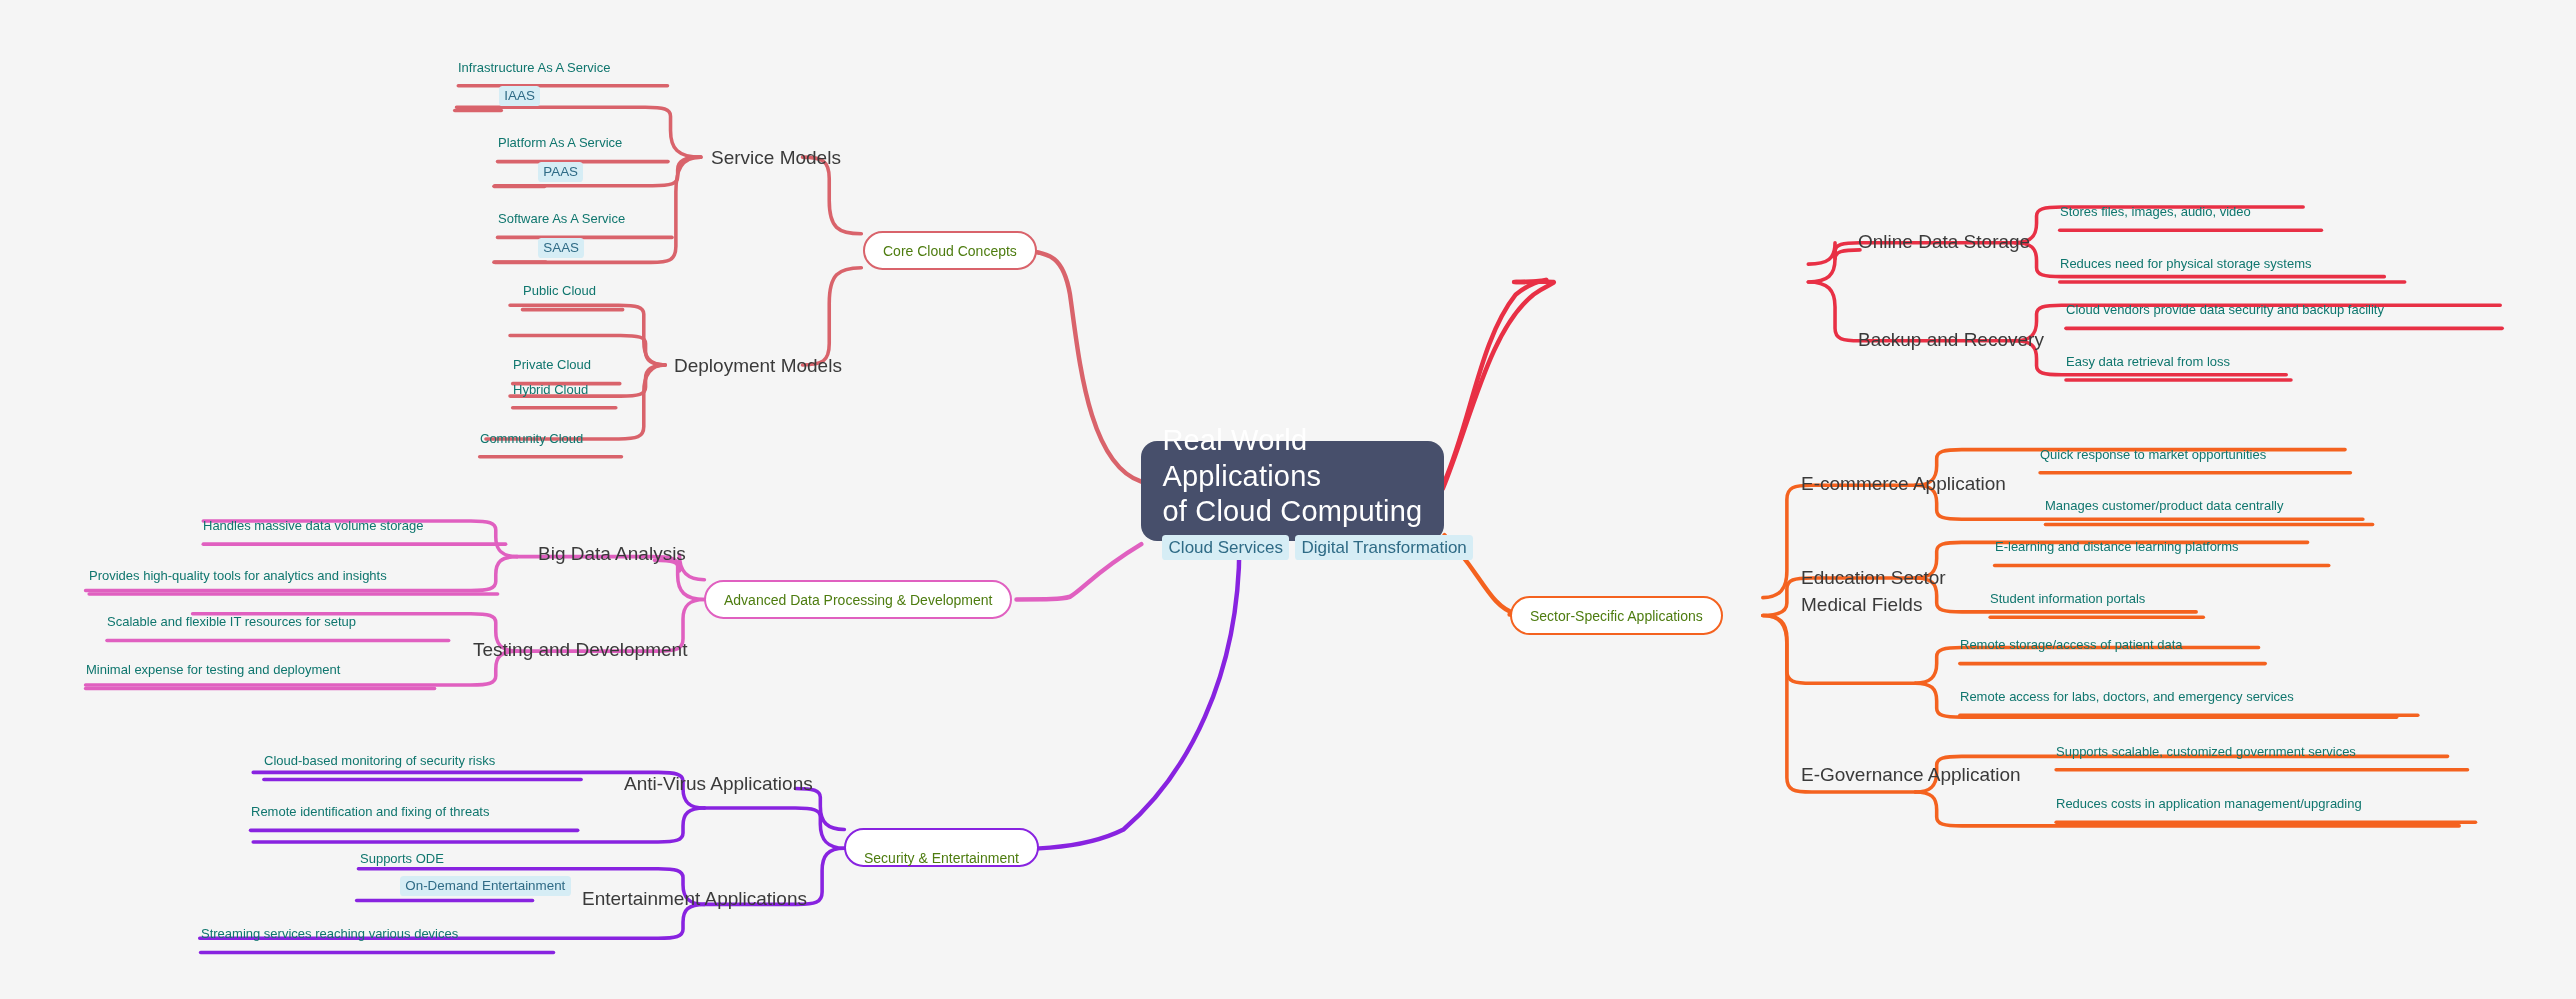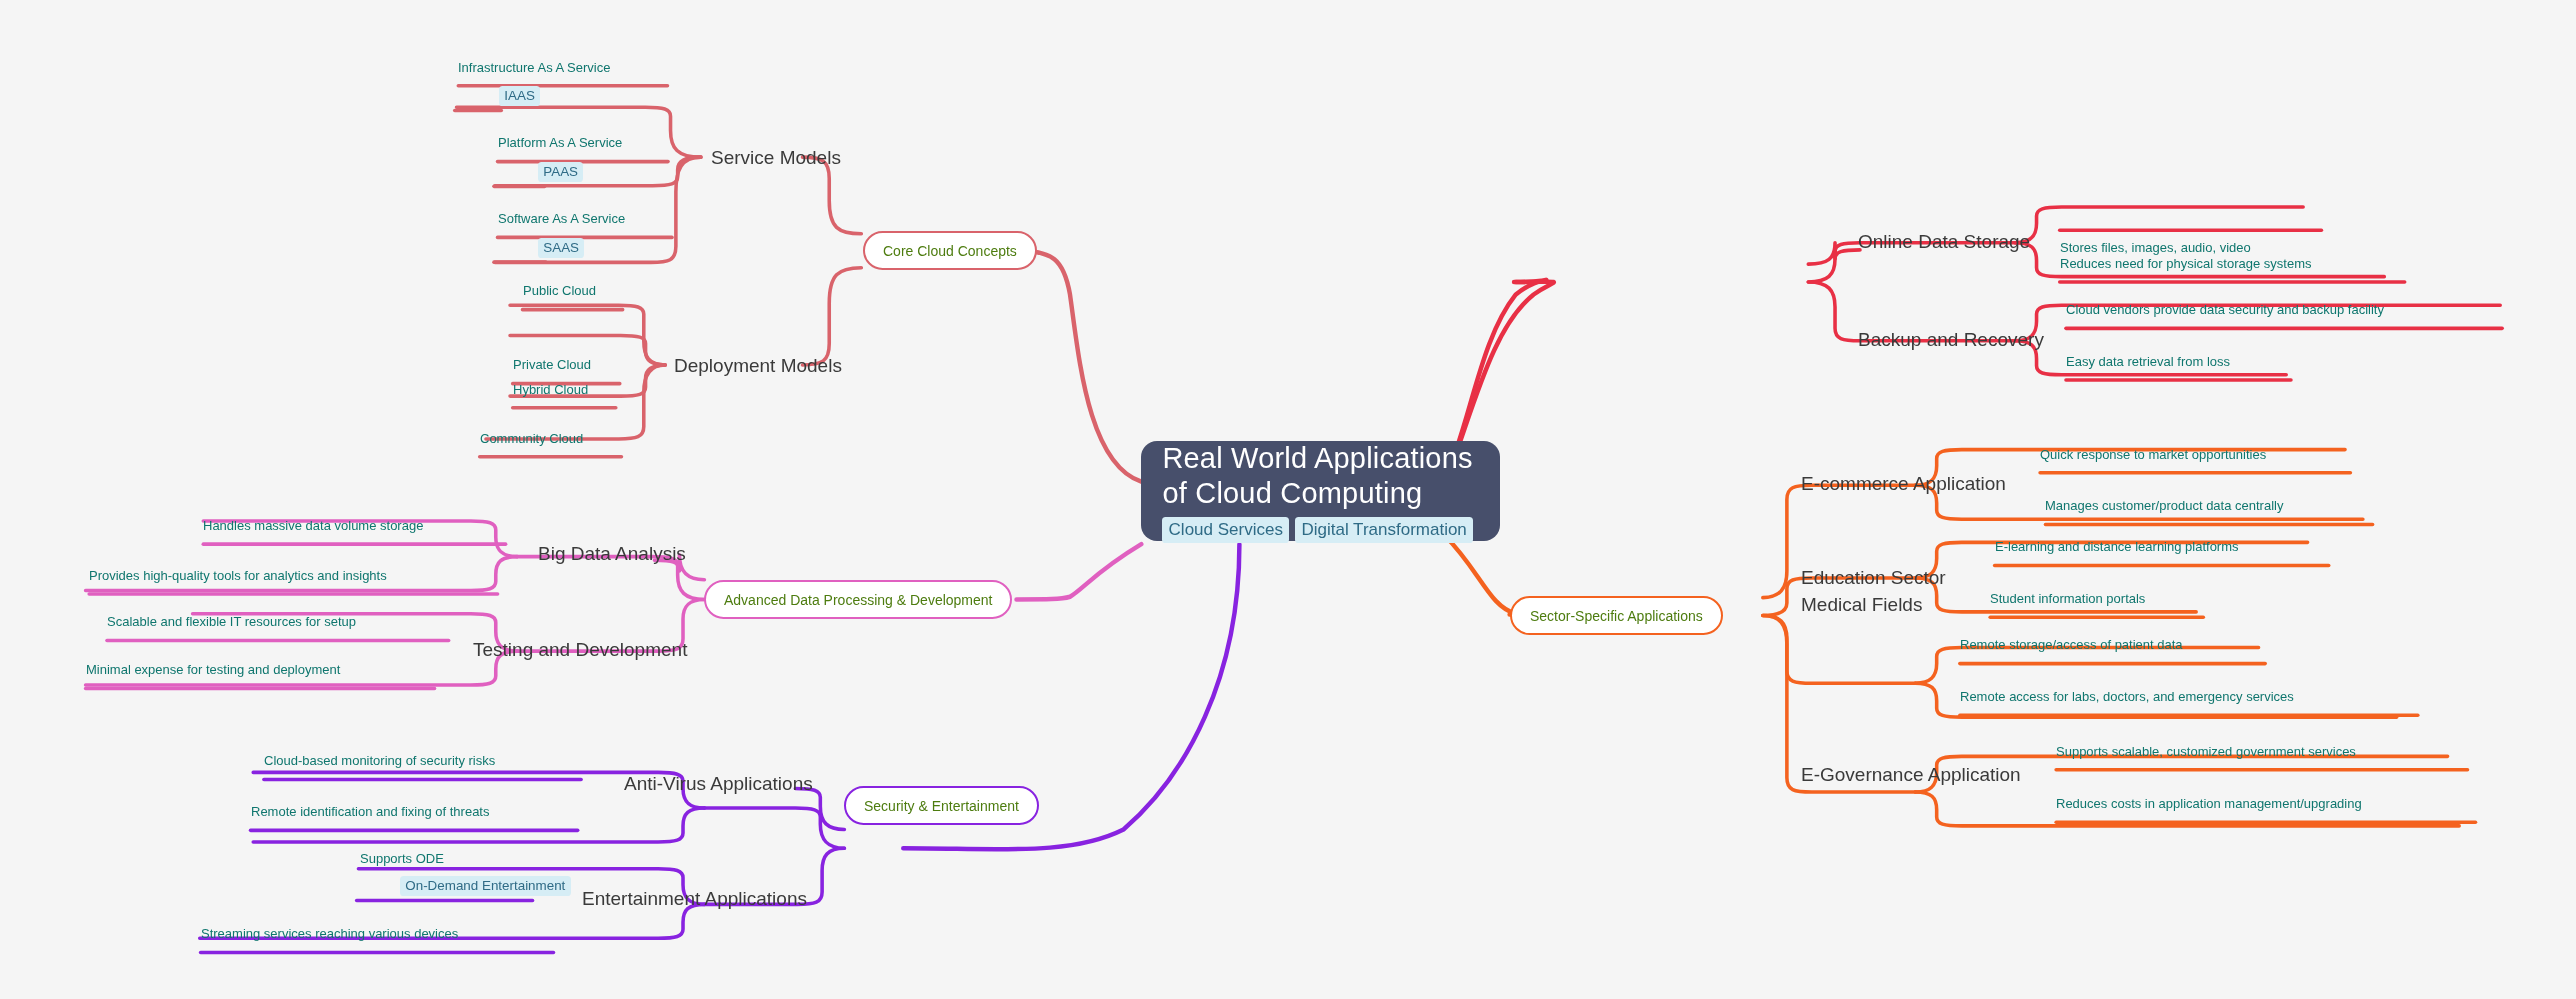--- a/index.html
+++ b/index.html
@@ -189,38 +189,38 @@
       <line x1="2198" x2="2540.421875" y1="744" y2="744" stroke="#f4621f" stroke-width="4" stroke-linecap="round"></line>
       <line x1="2198" x2="2711.5625" y1="802" y2="802" stroke="#f4621f" stroke-width="4" stroke-linecap="round"></line>
       <line x1="2306" x2="2767.328125" y1="863" y2="863" stroke="#f4621f" stroke-width="4" stroke-linecap="round"></line>
       <line x1="2306" x2="2776.296875" y1="922" y2="922" stroke="#f4621f" stroke-width="4" stroke-linecap="round"></line>
       <line x1="510" x2="562.1875" y1="123.75" y2="123.75" stroke="#d9636b" stroke-width="4" stroke-linecap="round"></line>
       <line x1="554" x2="610.90625" y1="208.75" y2="208.75" stroke="#d9636b" stroke-width="4" stroke-linecap="round"></line>
       <line x1="554" x2="612.03125" y1="293.75" y2="293.75" stroke="#d9636b" stroke-width="4" stroke-linecap="round"></line>
       <line x1="400" x2="597.265625" y1="1009.75" y2="1009.75" stroke="#8823e0" stroke-width="4" stroke-linecap="round"></line>
     </svg>
 
-  <div class="root-node" style="left:1141px;top:441px;width:359px;height:100px;">
+  <div class="root-node" style="left:1141px;top:441px;width:303px;height:100px;">
     <div class="root-title">Real World Applications
 of Cloud Computing</div>
     <div class="root-tags">
       <span class="root-tag">Cloud Services</span>
       <span class="root-tag">Digital Transformation</span>
     </div>
   </div>
 
   <div class="branch-node" style="left:863px;top:231px;border-color:#d9636b;">
     <span class="branch-label">Core Cloud Concepts</span>
   </div>
 
   <div class="branch-node" style="left:704px;top:580px;border-color:#e060c0;">
     <span class="branch-label">Advanced Data Processing &amp; Development</span>
   </div>
 
-  <div class="branch-node" style="left:844px;top:786px;border-color:#8823e0;">
+  <div class="branch-node" style="left:844px;top:828px;border-color:#8823e0;align-items:flex-end;">
     <span class="branch-label">Security &amp; Entertainment</span>
   </div>
 
 
   <div class="branch-node" style="left:1510px;top:596px;border-color:#f4621f;">
     <span class="branch-label">Sector-Specific Applications</span>
   </div>
 
   <div class="topic" style="left:711px;top:148px;">Service Models</div>
   <div class="topic" style="left:674px;top:356px;">Deployment Models</div>
@@ -260,21 +260,21 @@
   <div class="leaf" style="left:251px;top:805px;">Remote identification and fixing of threats</div>
   <div class="leaf" style="left:360px;top:852px;">Supports ODE</div>
   <div class="tagwrap" style="left:358px;top:877px;">
     <span class="tag">On-Demand Entertainment</span>
   </div>
   <div class="leaf" style="left:201px;top:927px;">Streaming services reaching various devices</div>
 
   <div class="topic" style="left:1858px;top:232px;">Online Data Storage</div>
   <div class="topic" style="left:1858px;top:330px;">Backup and Recovery</div>
 
-  <div class="leaf" style="left:2060px;top:205px;margin-top:36px;">Stores files, images, audio, video</div>
+  <div class="leaf" style="left:2060px;top:205px;">Stores files, images, audio, video</div>
   <div class="leaf" style="left:2060px;top:257px;">Reduces need for physical storage systems</div>
   <div class="leaf" style="left:2066px;top:303px;">Cloud vendors provide data security and backup facility</div>
   <div class="leaf" style="left:2066px;top:355px;">Easy data retrieval from loss</div>
 
   <div class="topic" style="left:1801px;top:474px;">E-commerce Application</div>
   <div class="topic" style="left:1801px;top:568px;">Education Sector</div>
   <div class="topic" style="left:1801px;top:595px;">Medical Fields</div>
   <div class="topic" style="left:1801px;top:765px;">E-Governance Application</div>
 
   <div class="leaf" style="left:2040px;top:448px;">Quick response to market opportunities</div>

